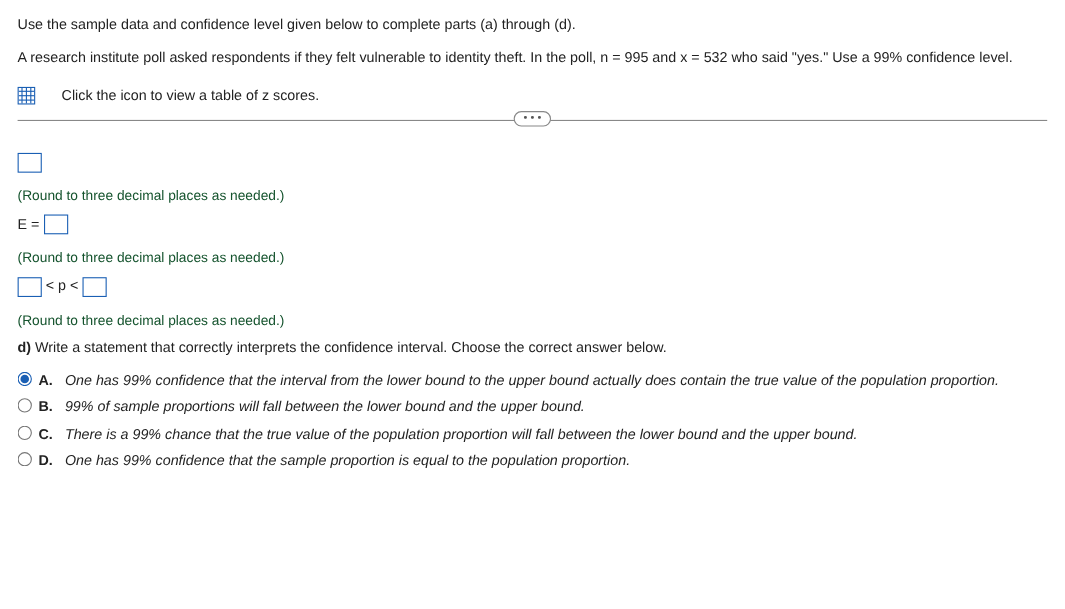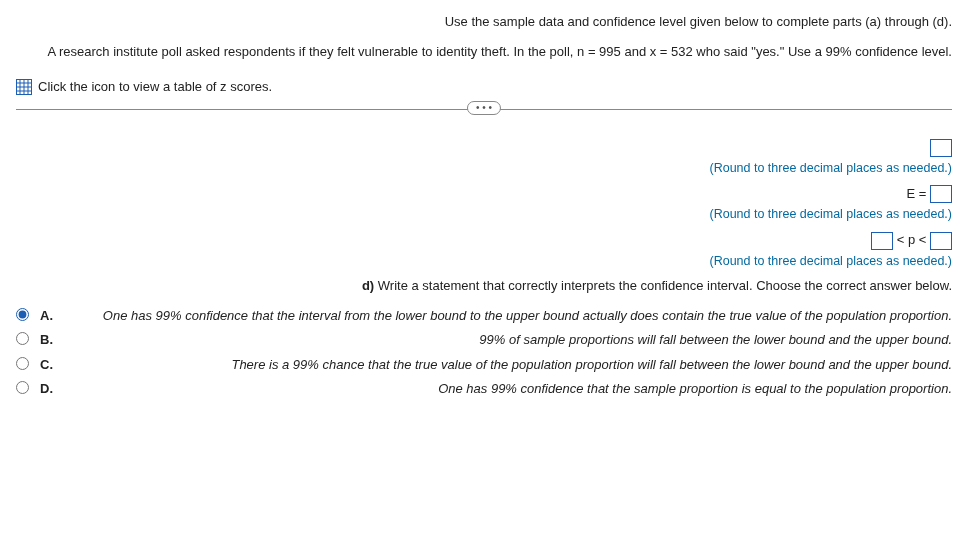--- a/index.html
+++ b/index.html
@@ -1,29 +1,29 @@
 <!DOCTYPE html>
 <html><head>
   <meta charset="utf-8">
   <style>
-    * { box-sizing: border-box; margin: 0; padding: 0; text-align: right; }
+    * { box-sizing: border-box; margin: 0; padding: 0; }
     body {
       font-family: Arial, Helvetica, sans-serif;
       font-size: 13px;
       color: #222;
       padding: 12px 16px;
       line-height: 1.5;
       width: 968px;
       background: #fff;
     }
     .intro-line { margin-bottom: 10px; }
     .icon-link {
       display: flex;
       align-items: center;
-      gap: 6px;
+      gap: 24px;
       margin-top: 16px;
       margin-bottom: 12px;
     }
     .grid-icon {
       width: 16px; height: 16px;
       border: 1px solid #1a5fb4;
       display: inline-block;
       position: relative;
     }
     .grid-icon::before, .grid-icon::after {
@@ -56,23 +56,23 @@
     .part { margin-bottom: 8px; }
     .part-label { font-weight: bold; }
     .input-box {
       display:inline-block;
       width: 22px; height: 18px;
       border: 1px solid #1a5fb4;
       vertical-align: middle;
       background:#fff;
     }
     .hint {
-      color: #0369a1;
+      color: #14532d;
       font-size: 12.5px;
-      margin-top:2px;
+      margin-top:12px;
       margin-bottom:6px;
     }
     .interval-line { margin-top:4px; }
     .mc-options { margin-top: 10px; }
     .mc-row {
       display:flex;
       align-items: flex-start;
       gap: 6px;
       margin-bottom: 5px;
     }

